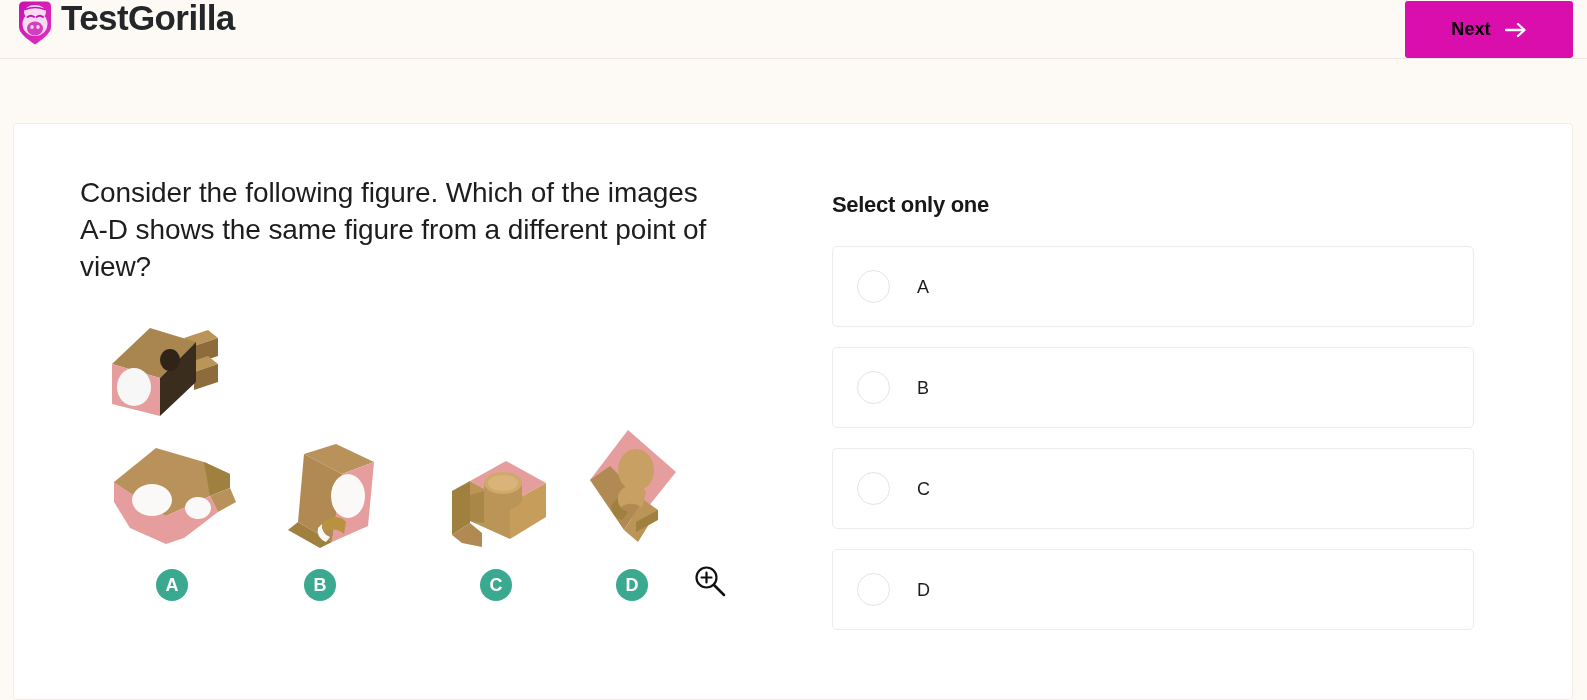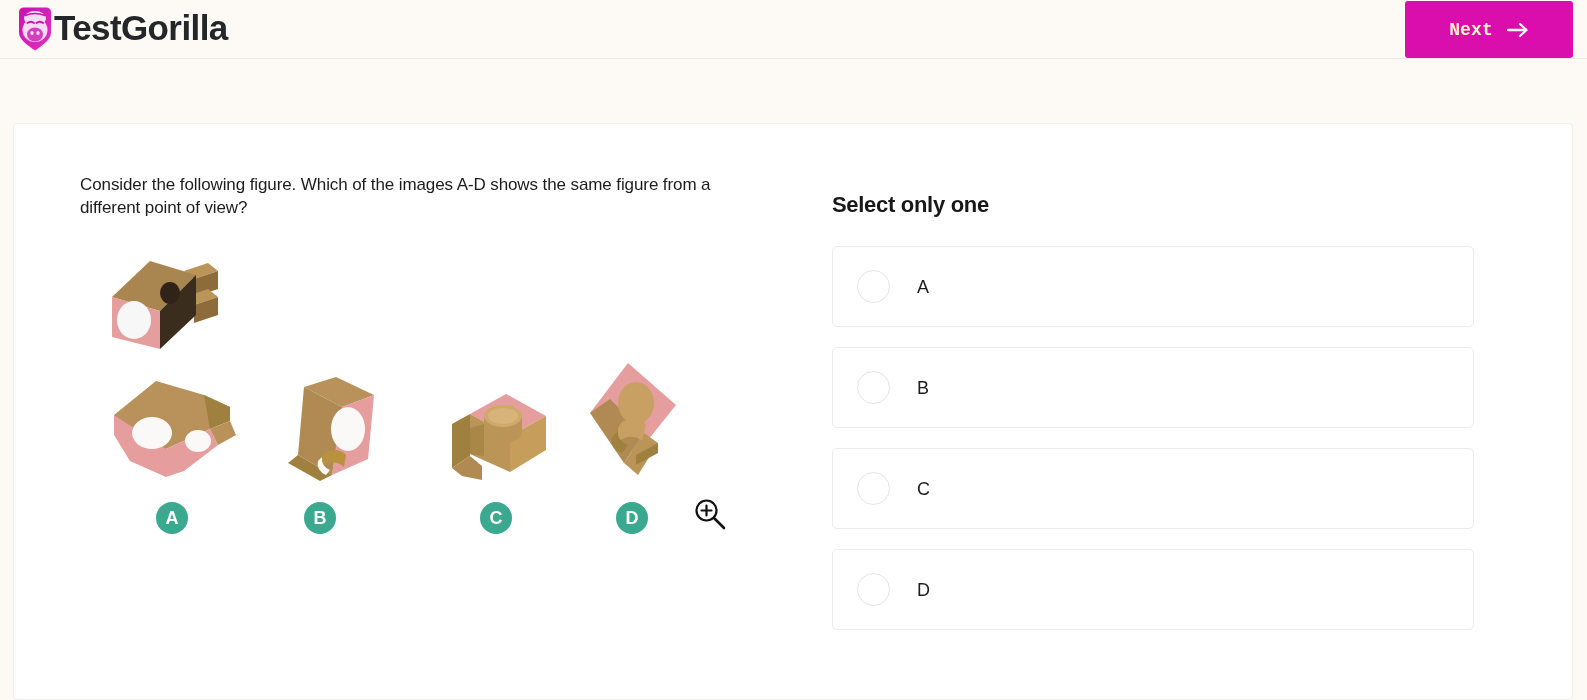--- a/index.html
+++ b/index.html
@@ -22,21 +22,22 @@
     position: relative;
     height: 59px;
     background: #fdf9f5;
     border-bottom: 1px solid #efe8e2;
     display: flex;
     align-items: center;
   }
 
   .brand {
     display: flex;
-    align-items: center;
+    align-items: flex-start;
+    gap: 7px;
     margin-left: 16px;
     height: 100%;
   }
 
   .brand-mark {
     width: 38px;
     height: 46px;
     flex: 0 0 38px;
     position: relative;
   }
@@ -52,22 +53,22 @@
 
   .next-btn {
     position: absolute;
     right: 14px;
     top: 1px;
     width: 168px;
     height: 57px;
     background: #d90ead;
     border: none;
     border-radius: 3px;
-    color: #fef9c3;
-    font-family: Liberation Mono, monospace;
+    color: #000000;
+    font-family: Liberation Sans, sans-serif;
     font-size: 18px;
     font-weight: 700;
     letter-spacing: 0.1px;
     display: flex;
     align-items: center;
     justify-content: center;
     gap: 14px;
     cursor: pointer;
   }
   .next-btn .arrow { display: block; width: 22px; height: 18px; }
@@ -91,21 +92,21 @@
 
   
   .left-col {
     width: 800px;
     flex: 0 0 800px;
     padding-left: 66px;
     padding-right: 40px;
   }
 
   .question-text {
-    font-size: 17px;
+    font-size: 28px;
     line-height: 1.33;
     color: #1d1d1d;
     font-weight: 400;
     max-width: 650px;
     letter-spacing: -0.1px;
   }
 
   .figure-area {
     position: relative;
     margin-top: 30px;

